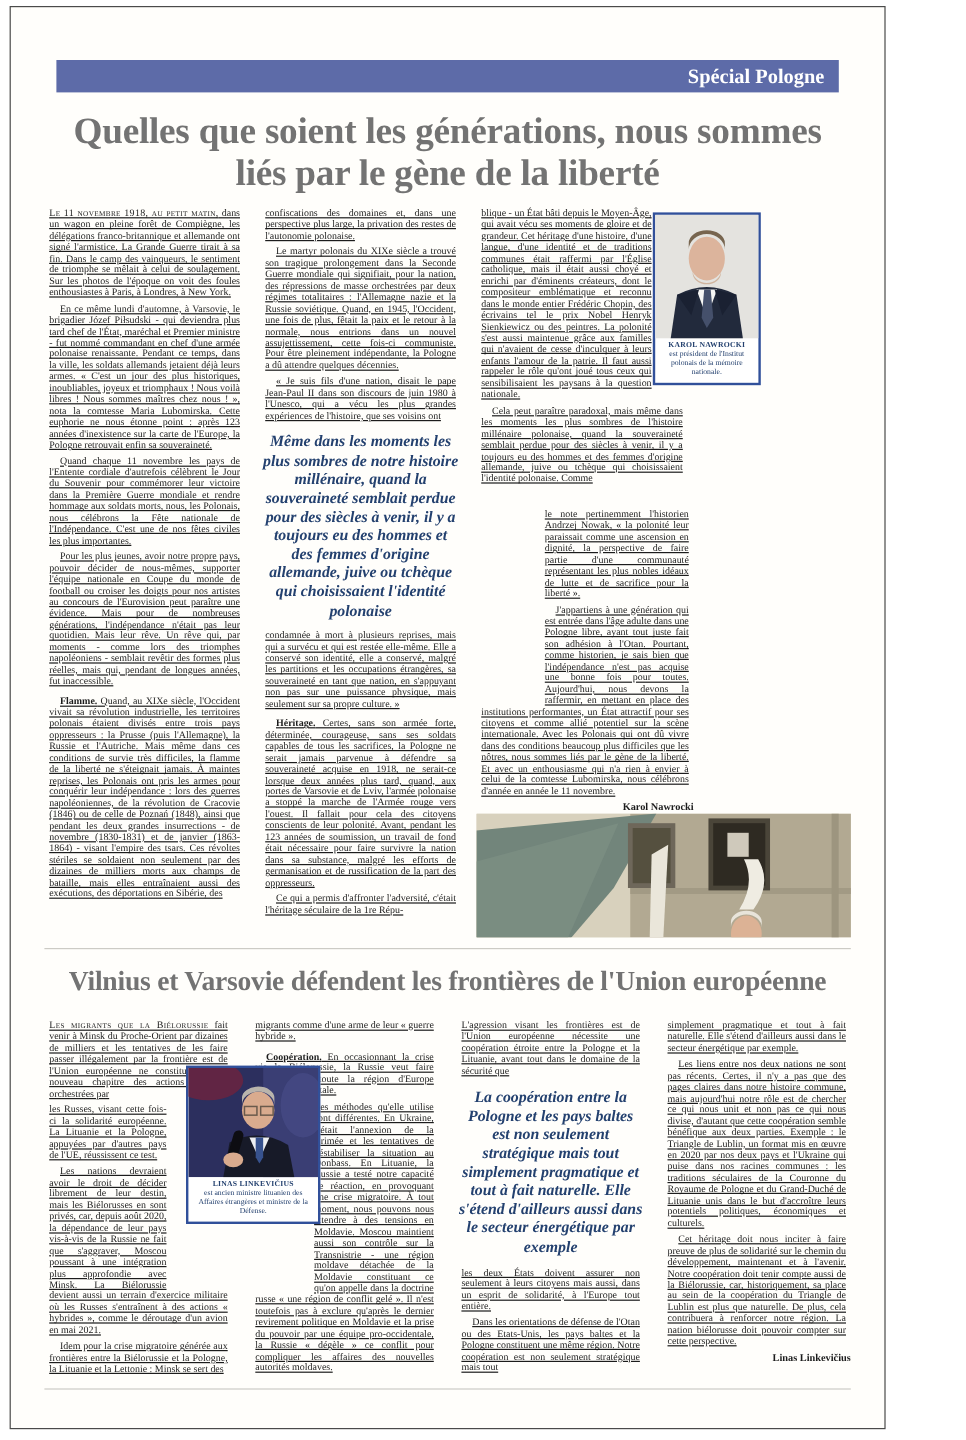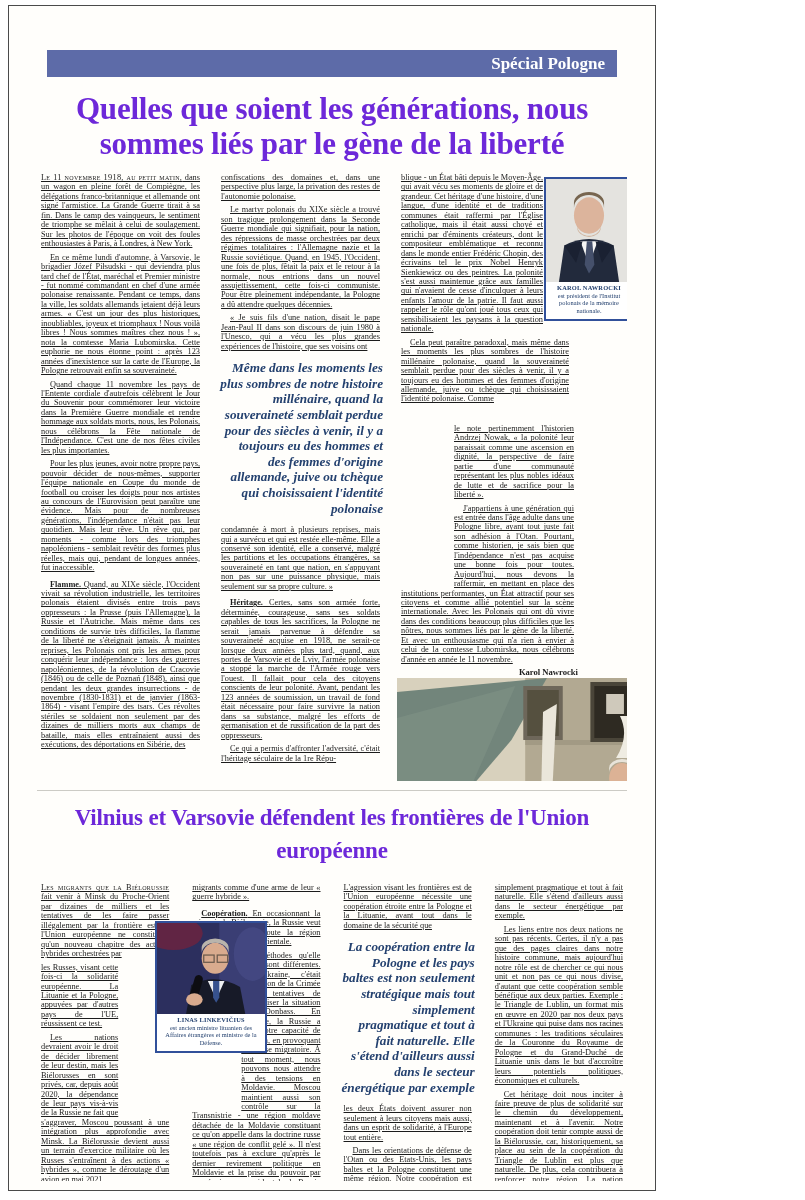--- a/index.html
+++ b/index.html
@@ -1,35 +1,35 @@
 <!DOCTYPE html>
 <html lang="fr"><head>
 <meta charset="utf-8">
 <style>
   html,body{margin:0;padding:0;background:#ffffff;}
   body{width:805px;height:1200px;position:relative;font-family:"Liberation Serif",serif;color:#1c1c1c;}
-  .page{position:absolute;left:8px;top:5px;width:648px;height:1186px;border:1px solid #4a4a4a;background:#fffefb;box-sizing:border-box;overflow:hidden;}
+  .page{position:absolute;left:8px;top:5px;width:730px;height:1186px;border:1px solid #4a4a4a;background:#fffefb;box-sizing:border-box;overflow:hidden;}
   .content{padding:0 28px;}
 
   
   .banner{margin:44px 10px 0 10px;height:27px;line-height:27px;text-align:right;padding-right:12px;box-sizing:border-box;color:#ffffff;font-weight:bold;font-size:17px;}
 
   
-  .headline{font-size:31px;line-height:35px;text-align:center;font-weight:bold;color:#6d28d9;margin:14px 0 8px 0;letter-spacing:-0.2px;}
+  .headline{font-size:31px;line-height:35px;text-align:center;font-weight:bold;color:#737373;margin:14px 0 8px 0;letter-spacing:-0.2px;}
   .headline2{font-size:23px;line-height:33px;margin:10px 0 12px 0;}
 
   
   .btxt{font-size:8.3px;line-height:9.45px;text-align:justify;}
   .btxt p{margin:4px;text-decoration:underline;}
   .btxt p.ind{text-indent:9px;}
   .btxt p.sect{text-indent:9px;margin-top:7px;}
   .sc{font-variant:small-caps;letter-spacing:0.3px;}
   .bold{font-weight:bold;}
 
-  .pullquote{font-size:13.2px;line-height:15.6px;font-weight:bold;font-style:italic;text-align:right;color:#24416f;margin:9px 1px;}
+  .pullquote{font-size:13.2px;line-height:15.6px;font-weight:bold;font-style:italic;text-align:center;color:#24416f;margin:9px 1px;}
 
   
   .a1{display:flex;gap:13px;height:612px;overflow:hidden;}
   .a1-left{width:347px;display:flex;gap:13px;}
   .a1-left .col{width:167px;}
   .a1-right{width:369px;position:relative;}
   .a1-top{display:flex;gap:12px;flex-direction:column;}
   .a1c3{width:176px;}
   .a1c4{width:181px;}
   .sp-r{float:right;width:30px;height:162px;}

